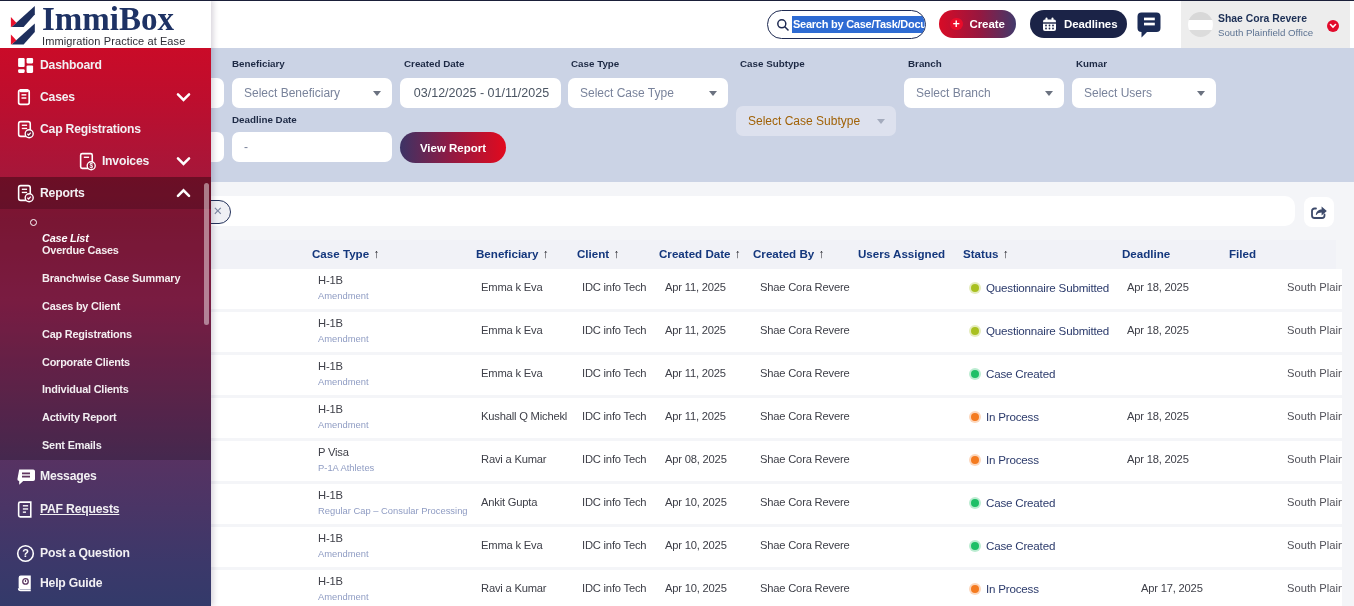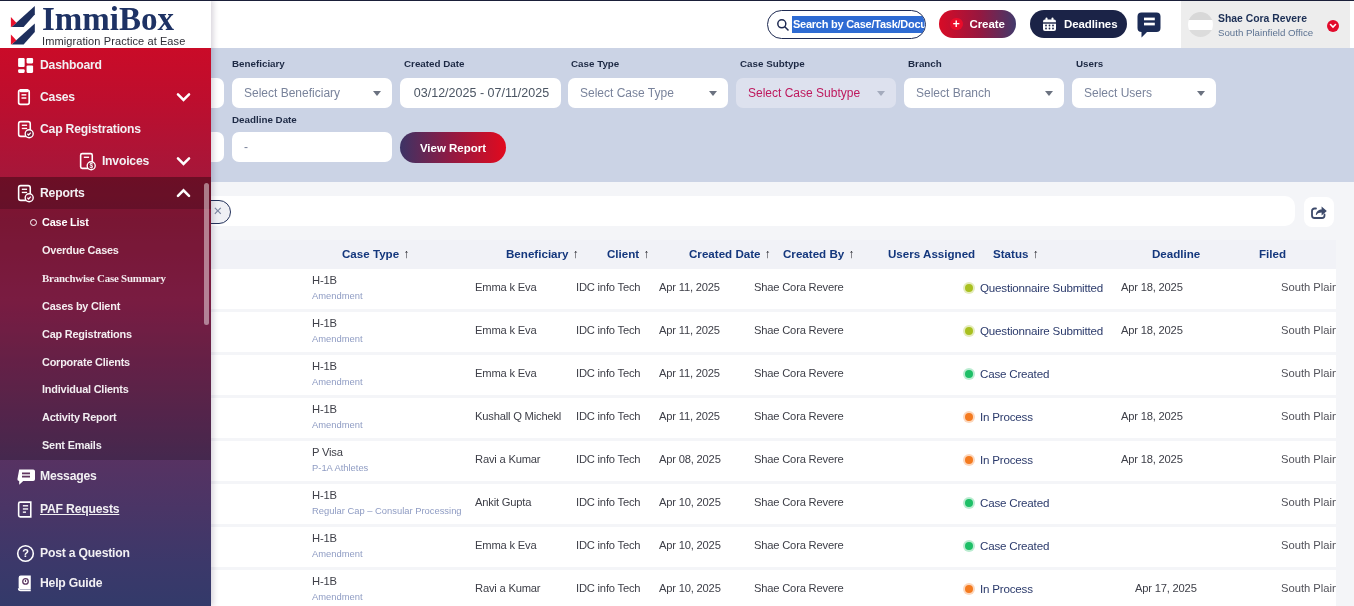--- a/index.html
+++ b/index.html
@@ -27,35 +27,35 @@
   #avatar { left:1188px; top:12px; width:25px; height:25px; border-radius:50%; background:linear-gradient(180deg,#d8d8d8 0 30%, #ffffff 30% 72%, #dcdcdc 72% 100%); }
   #uname { left:1218px; top:13px; font-size:10.4px; font-weight:700; color:#1c2f55; }
   #uoffice { left:1218px; top:27px; font-size:9.7px; color:#5d7392; }
   #ubadge { left:1327px; top:20px; width:12px; height:12px; border-radius:50%; background:#e20b2c; color:#fff; display:flex; align-items:center; justify-content:center; }
 
   
   #filters { left:0; top:48px; width:1354px; height:134px; background:#cbd3e5; }
   .flabel { position:absolute; font-size:9.8px; font-weight:700; color:#1d2944; }
   .fbox { position:absolute; height:30px; background:#fff; border-radius:7px; display:flex; align-items:center; padding:0 10px 0 12px; font-size:12px; color:#79839b; }
   .fbox .caret { position:absolute; right:11px; top:13px; width:0; height:0; border-left:4.5px solid transparent; border-right:4.5px solid transparent; border-top:5px solid #6b7280; }
-  .fbox.disabled { background:#dde1ee; color:#be185d; }
+  .fbox.disabled { background:#dde1ee; color:#a16207;margin-top:28px; }
   .fbox.disabled .caret { border-top-color:#a4abbd; }
   #viewreport { left:400px; top:132px; width:106px; height:31px; border-radius:16px; background:linear-gradient(90deg,#3c3365,#8c1b45 45%,#e20a1e); color:#fff; font-size:11.5px; font-weight:700; display:flex; align-items:center; justify-content:center; }
 
   
   #toolbar { left:198px; top:196px; width:1097px; height:30px; background:#fff; border-radius:10px; }
   #chip { left:178px; top:200px; width:53px; height:24px; border:1.4px solid #25335c; border-radius:12px; background:#eff0f5; }
   #chipx { left:213px; top:204px; font-size:11.5px; color:#7c86a2; font-weight:400; }
   #exportbtn { left:1304px; top:197px; width:30px; height:30px; background:#fff; border-radius:8px; display:flex; align-items:center; justify-content:center; }
 
   
   #thead { left:198px; top:240px; width:1138px; height:29px; background:#f1f2f7; }
-  .th { position:absolute; top:247px; font-size:11.6px; font-weight:700; color:#14377d; white-space:nowrap; z-index:6;margin-left:30px; }
+  .th { position:absolute; top:247px; font-size:11.6px; font-weight:700; color:#14377d; white-space:nowrap; z-index:6; }
   .th .arr { color:#17181f; margin-left:4px; font-size:12px; font-weight:700; }
-  .row { position:absolute; left:198px; width:1138px; height:40px; background:#fff; overflow:hidden; }
+  .row { position:absolute; left:204px; width:1138px; height:40px; background:#fff; overflow:hidden; }
   .cell { position:absolute; font-size:11.2px; letter-spacing:-0.2px; color:#3f4049; white-space:nowrap; }
   .c1 { top:12px; }
   .cmain { top:5px; }
   .csub { top:21px; font-size:9.4px; letter-spacing:0px; color:#8f9cc3; }
   .status { display:flex; align-items:center; font-size:11.6px; letter-spacing:-0.2px; color:#2b3a6b; font-weight:500; }
   .dot { width:8px; height:8px; border-radius:50%; margin-right:7px; position:relative; }
   .dot::after { content:""; position:absolute; left:-2px; top:-2px; width:12px; height:12px; border-radius:50%; opacity:0.3; }
   .dot.g1 { background:#a9c120; } .dot.g1::after { background:#a9c120; }
   .dot.g2 { background:#1fbf67; } .dot.g2::after { background:#1fbf67; }
   .dot.o  { background:#f47b20; } .dot.o::after  { background:#f47b20; }
@@ -125,26 +125,26 @@
       <path d="M1.5 2.5 L4 5 L6.5 2.5" fill="none" stroke="#fff" stroke-width="1.6" stroke-linecap="round"></path>
     </svg>
   </div>
 
 <div id="filters" class="abs"></div>
 <div class="flabel" style="left:232px; top:58px;">Beneficiary</div>
 <div class="flabel" style="left:404px; top:58px;">Created Date</div>
 <div class="flabel" style="left:571px; top:58px;">Case Type</div>
 <div class="flabel" style="left:740px; top:58px;">Case Subtype</div>
 <div class="flabel" style="left:908px; top:58px;">Branch</div>
-<div class="flabel" style="left:1076px; top:58px;">Users</div>
+<div class="flabel" style="left:1076px; top:58px;">Kumar</div>
 <div class="flabel" style="left:232px; top:114px;">Deadline Date</div>
 
 <div class="fbox" style="left:64px; top:78px; width:160px;"></div>
 <div class="fbox" style="left:232px; top:78px; width:160px;">Select Beneficiary<span class="caret"></span></div>
-<div class="fbox" style="left:400px; top:78px; width:161px; justify-content:center; color:#4b5563; font-size:12.5px; white-space:nowrap;">03/12/2025 - 07/11/2025</div>
+<div class="fbox" style="left:400px; top:78px; width:161px; justify-content:center; color:#4b5563; font-size:12.5px; white-space:nowrap;">03/12/2025 - 01/11/2025</div>
 <div class="fbox" style="left:568px; top:78px; width:160px;">Select Case Type<span class="caret"></span></div>
 <div class="fbox disabled" style="left:736px; top:78px; width:160px;">Select Case Subtype<span class="caret"></span></div>
 <div class="fbox" style="left:904px; top:78px; width:160px;">Select Branch<span class="caret"></span></div>
 <div class="fbox" style="left:1072px; top:78px; width:144px;">Select Users<span class="caret"></span></div>
 <div class="fbox" style="left:64px; top:132px; width:160px;"></div>
 <div class="fbox" style="left:232px; top:132px; width:160px;">-</div>
 <div id="viewreport" class="abs">View Report</div>
 
 <div id="toolbar" class="abs"></div>
 <div id="chip" class="abs"></div>
@@ -325,24 +325,24 @@
       <div class="mitem" style="top:537px;"><svg width="19" height="19" viewBox="0 0 19 19">
           <circle cx="9.5" cy="9.5" r="7.8" fill="none" stroke="#fff" stroke-width="1.6"></circle>
           <text x="9.5" y="13.4" font-size="11" fill="#fff" text-anchor="middle" font-weight="bold">?</text>
         </svg>Post a Question</div>
       <div class="mitem" style="top:567px;"><svg width="18" height="18" viewBox="0 0 18 18">
           <path d="M4.5 1.5 h9.5 v13 h-9.5 a2 2 0 0 1 -2 -2 v-9 a2 2 0 0 1 2 -2 z" fill="#fff"></path>
           <path d="M2.5 13.5 a2 2 0 0 0 2 2 h9.5" fill="none" stroke="#fff" stroke-width="1.5"></path>
           <circle cx="9" cy="7" r="2.6" fill="none" stroke="#5b3660" stroke-width="1.2"></circle>
           <line x1="9" y1="5.6" x2="9" y2="7.6" stroke="#5b3660" stroke-width="1.1"></line>
         </svg>Help Guide</div>
-      <div class="sitem active" style="top:216.0px;">Case List</div>
+      <div class="sitem active" style="top:232px;font-style:italic;">Case List</div>
       <div id="bullet" style="top:219px;"></div>
       <div class="sitem" style="top:243.9px;">Overdue Cases</div>
-      <div class="sitem" style="top:271.8px;font-family:Liberation Serif, serif;">Branchwise Case Summary</div>
+      <div class="sitem" style="top:271.8px;">Branchwise Case Summary</div>
       <div class="sitem" style="top:299.7px;">Cases by Client</div>
       <div class="sitem" style="top:327.6px;">Cap Registrations</div>
       <div class="sitem" style="top:355.5px;">Corporate Clients</div>
       <div class="sitem" style="top:383.4px;">Individual Clients</div>
       <div class="sitem" style="top:411.3px;">Activity Report</div>
       <div class="sitem" style="top:439.2px;">Sent Emails</div>
     </div>
   <div id="sscroll"></div>
 </div>
 

